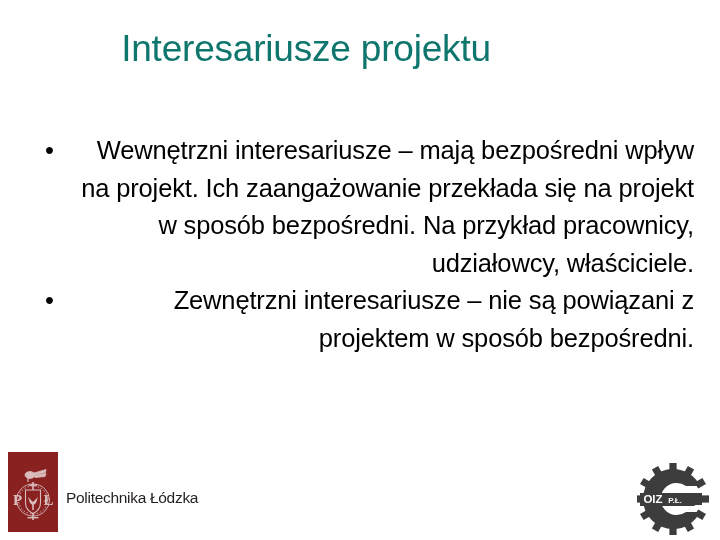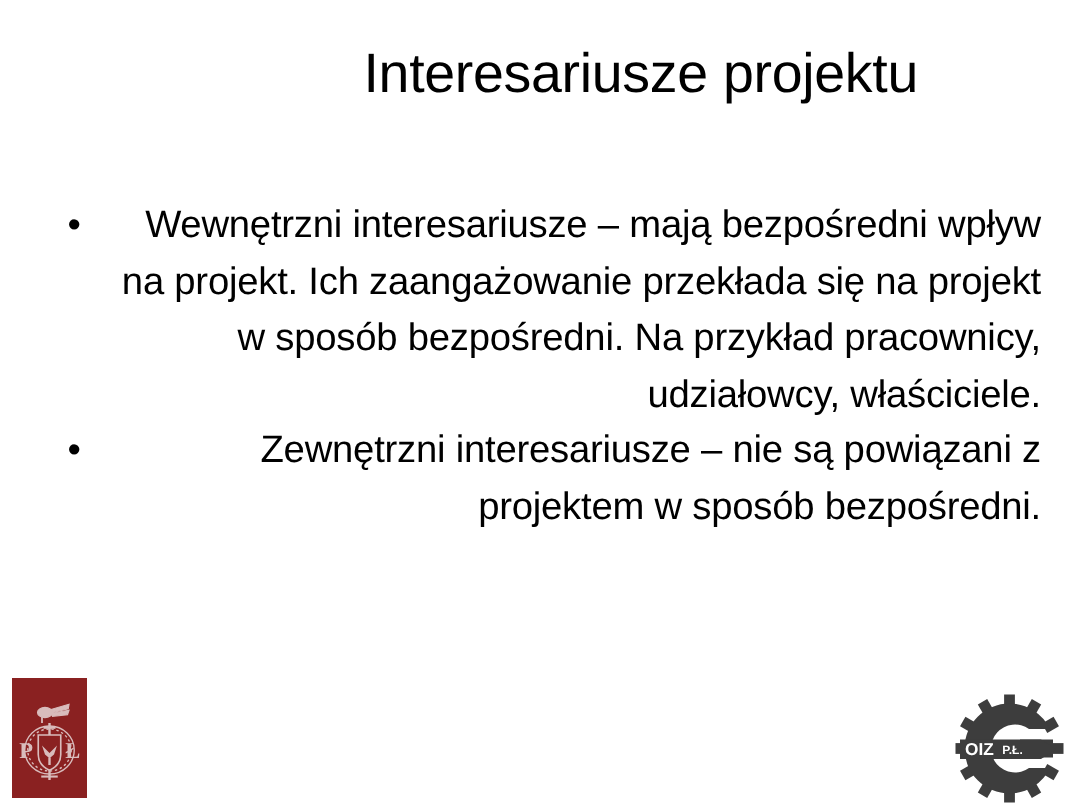--- a/index.html
+++ b/index.html
@@ -19,25 +19,25 @@
     inset: 0;
     background: #ffffff;
   }
 
   
   .slide-title {
     position: absolute;
     left: 0;
     top: 26px;
     width: 612px;
-    text-align: right;
+    text-align: center;
     font-size: 37px;
     line-height: 46px;
     font-weight: 400;
-    color: #000000;
+    color: #0f766e;
     letter-spacing: -0.2px;
     white-space: nowrap;
   }
 
   
   .body-block {
     position: absolute;
     left: 34px;
     top: 132px;
     width: 660px;
@@ -157,20 +157,21 @@
       <text x="9.5" y="53" font-family="Liberation Serif, serif" font-size="15" font-weight="700" fill="#d9bcbc" text-anchor="middle">P</text>
       <text x="40.5" y="53" font-family="Liberation Serif, serif" font-size="15" font-weight="700" fill="#d9bcbc" text-anchor="middle">Ł</text>
 
       <g fill="#d9bcbc">
         <rect x="24.2" y="61" width="1.6" height="7"></rect>
         <rect x="19.5" y="65" width="11" height="1.4"></rect>
       </g>
     </svg>
   </div>
 
+  <div class="pl-name">Politechnika Łódzka</div>
 
   <div class="oiz-logo">
     <svg viewBox="0 0 78 76" width="78" height="76" aria-hidden="true">
       <defs>
         <clipPath id="gearclip">
           <path d="M39 8
                    a31 31 0 1 0 0 62
                    a31 31 0 1 0 0 -62 Z"></path>
         </clipPath>
       </defs>

